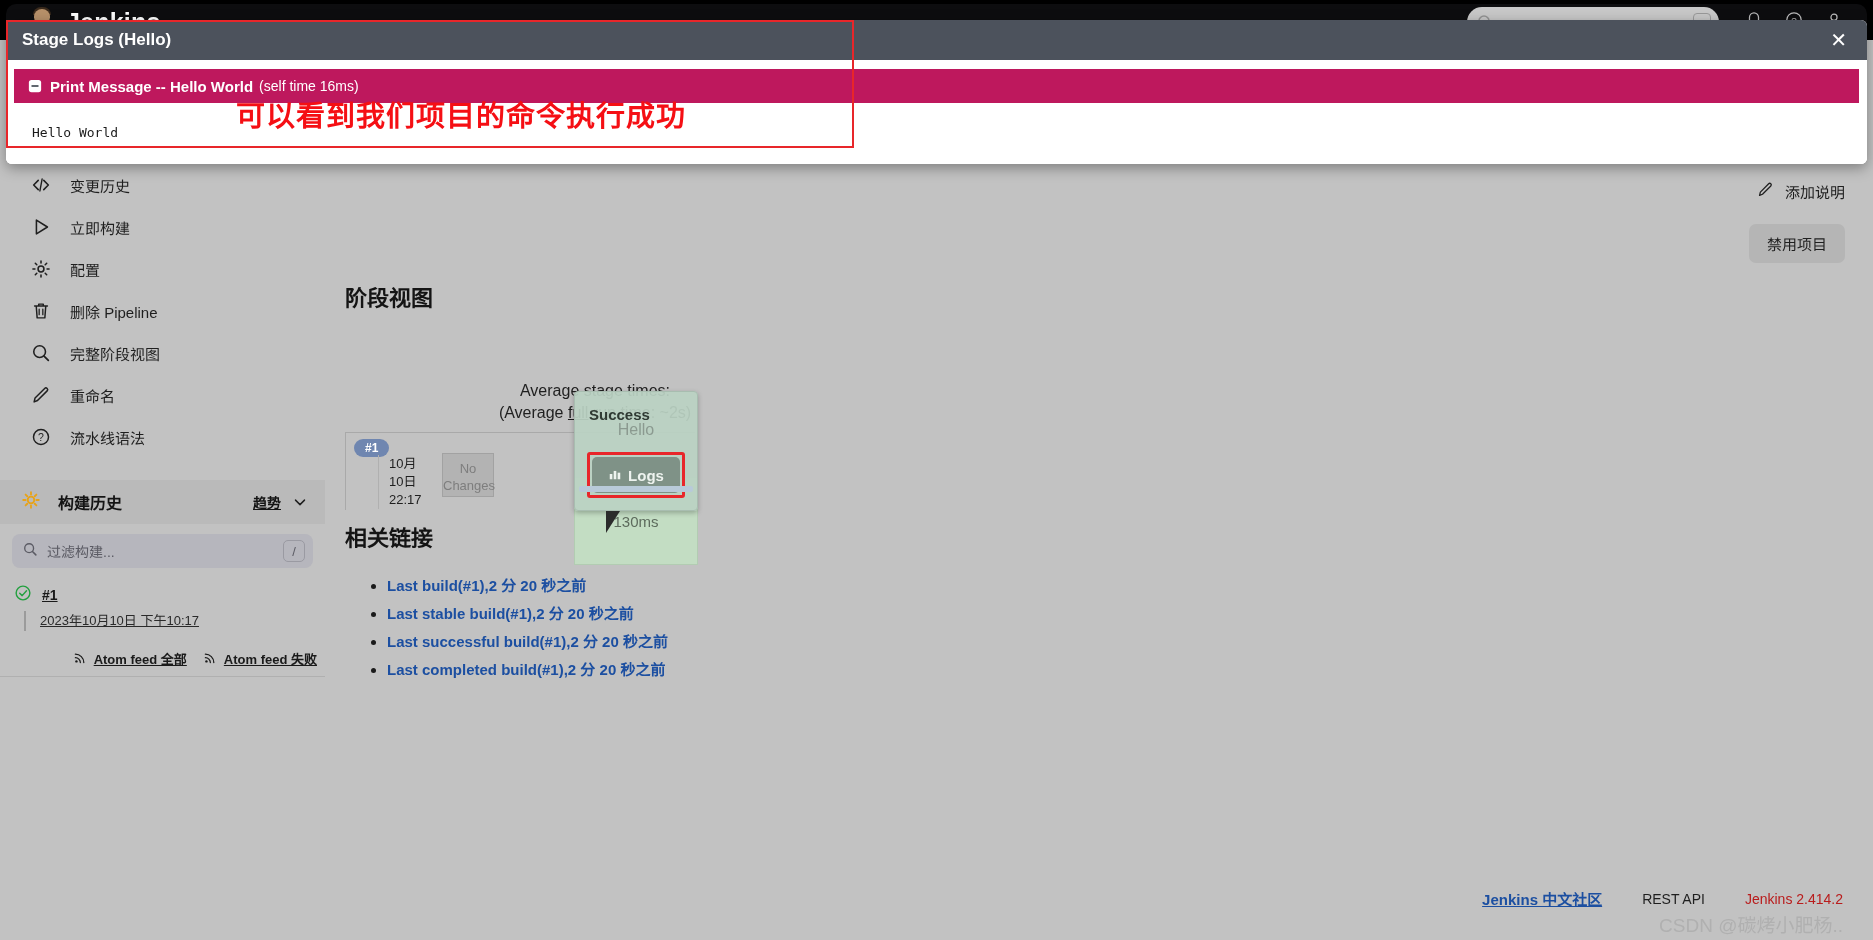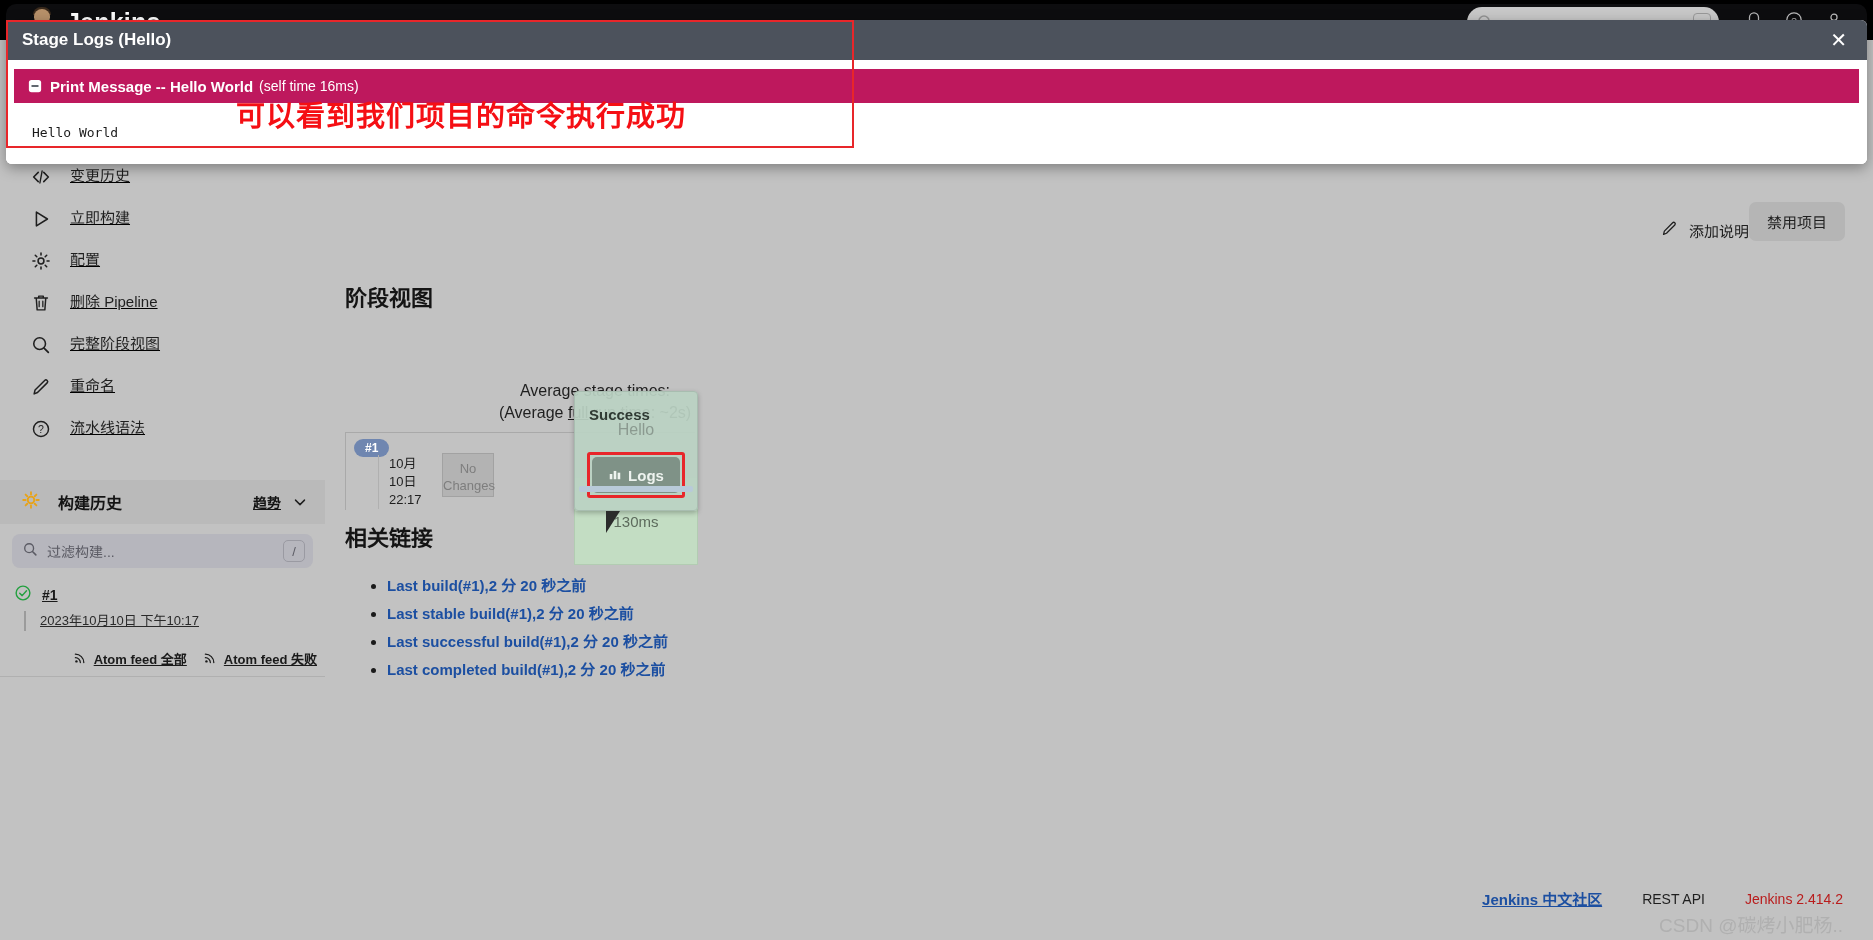--- a/index.html
+++ b/index.html
@@ -87,27 +87,26 @@
   .header-icons svg { opacity: .9; }
 
   
   .sidebar {
     position: absolute; left: 0; top: 150px;
     width: 325px;
     padding-top: 14px;
     background: #c2c2c2;
   }
   .side-item {
-    display: flex; 
+    display: flex; align-items: center;
     height: 42px;
     padding-left: 20px;
     cursor: pointer;
     border-radius: 8px;
     margin: 0 8px;
-    text-decoration: underline;
   }
   .side-icon {
     width: 26px; height: 26px;
     display: flex; align-items: center; justify-content: center;
     margin-right: 16px;
     flex: 0 0 26px;
   }
   .side-label {
     font-size: 15px; color: #1f1f1f;
   }
@@ -180,21 +179,21 @@
   }
 
   
   .main {
     position: absolute;
     left: 345px; top: 150px;
     width: 1528px;
   }
   .main-actions {
     position: absolute; right: 28px; top: 30px;
-    display: flex; flex-direction: row; align-items: flex-end;
+    display: flex; flex-direction: column; align-items: flex-end;
   }
   .add-desc {
     display: flex; align-items: center; gap: 10px;
     font-size: 15px; color: #1f1f1f;
     cursor: pointer;
   }
   .disable-btn {
     margin-top: 22px;
     background: #b5b5b5;
     border: none; border-radius: 7px;

